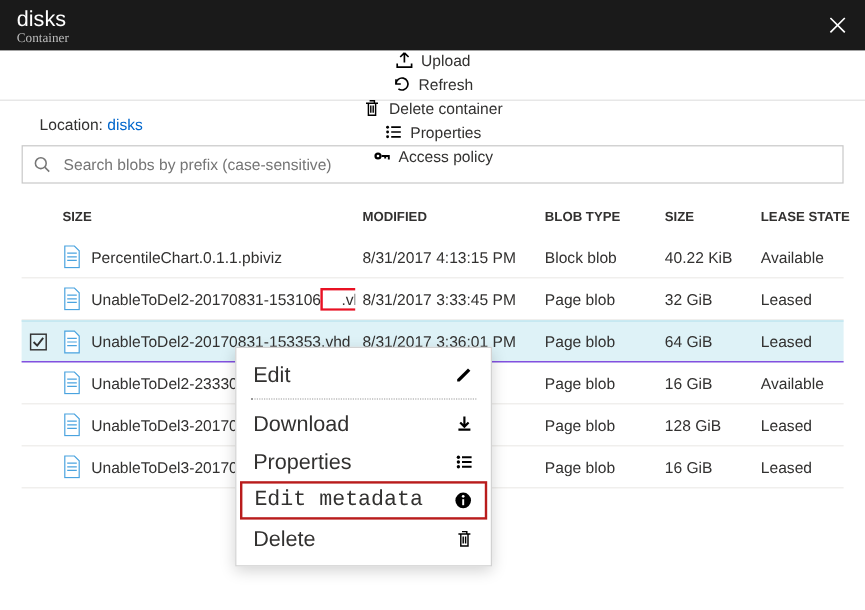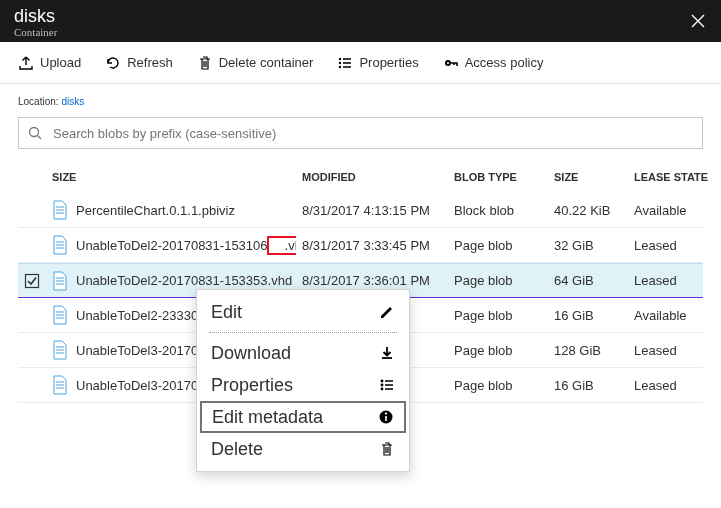--- a/index.html
+++ b/index.html
@@ -27,32 +27,33 @@
     position: absolute; right: 10px; top: 8px;
     width: 26px; height: 26px; display: flex; align-items: center; justify-content: center;
     cursor: pointer;
   }
   .toolbar {
     display: flex; align-items: center;
     height: 42px;
     border-bottom: 1px solid #e1e1e1;
     padding: 0 8px;
     gap: 4px;
+    flex-direction: column;
   }
   .tbtn {
     display: flex; align-items: center;
     height: 34px;
     padding: 0 10px;
     cursor: pointer;
     gap: 6px;
   }
   .tbtn svg { flex: none; }
   .location {
-    padding: 12px 18px 10px 18px;
-    font-size: 10px;
+    padding: 12px 18px 10px 33px;
+    font-size: 13px;
   }
   .location a { color: #0066cc; text-decoration: none; }
   .searchbox {
     margin: 0 18px 12px 18px;
     border: 1px solid #c8c8c8;
     height: 32px;
     display: flex; align-items: center;
     padding: 0 8px;
     gap: 8px;
   }
@@ -107,22 +108,23 @@
     padding: 0 10px;
     cursor: pointer;
     font-size: 18px;
   }
   .cm-sep {
     margin: 4px 8px;
     border: none;
     border-top: 1px dotted #999;
   }
   .cm-highlight {
-    border: 2px solid #737373;
+    border: 2px solid #b91c1c;
     margin: 0 -1px;
+    font-family: Liberation Mono, monospace;
   }
   .icon16 { width: 16px; height: 16px; }
 
   .checksvg { width: 16px; height: 16px; }
 </style>
 </head>
 <body>
 
 <div class="header">
   <div class="title">disks</div>

